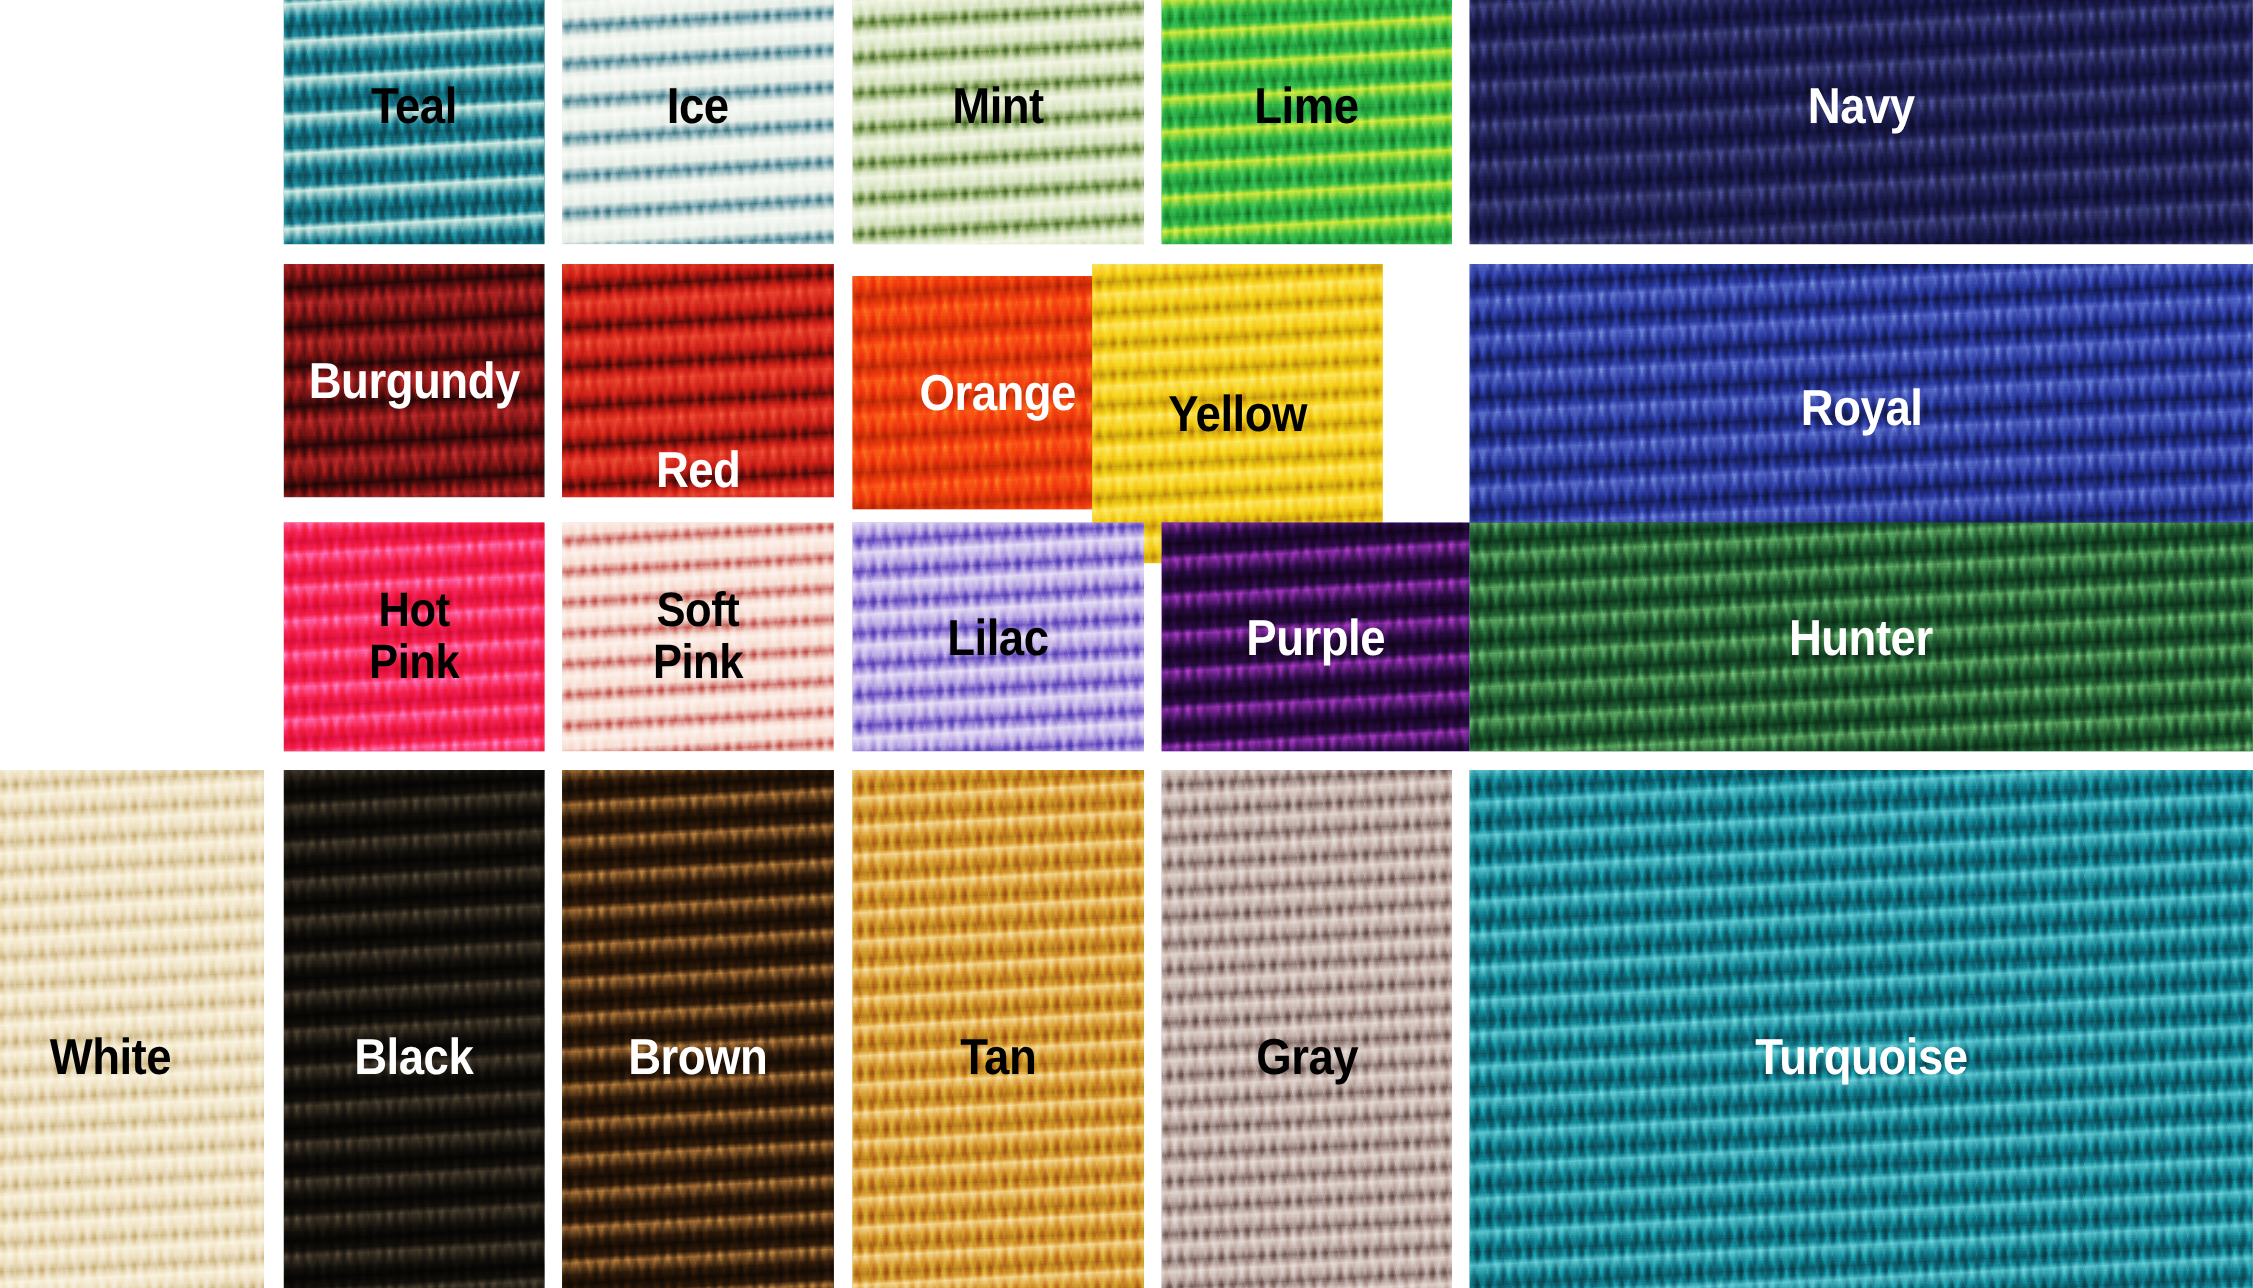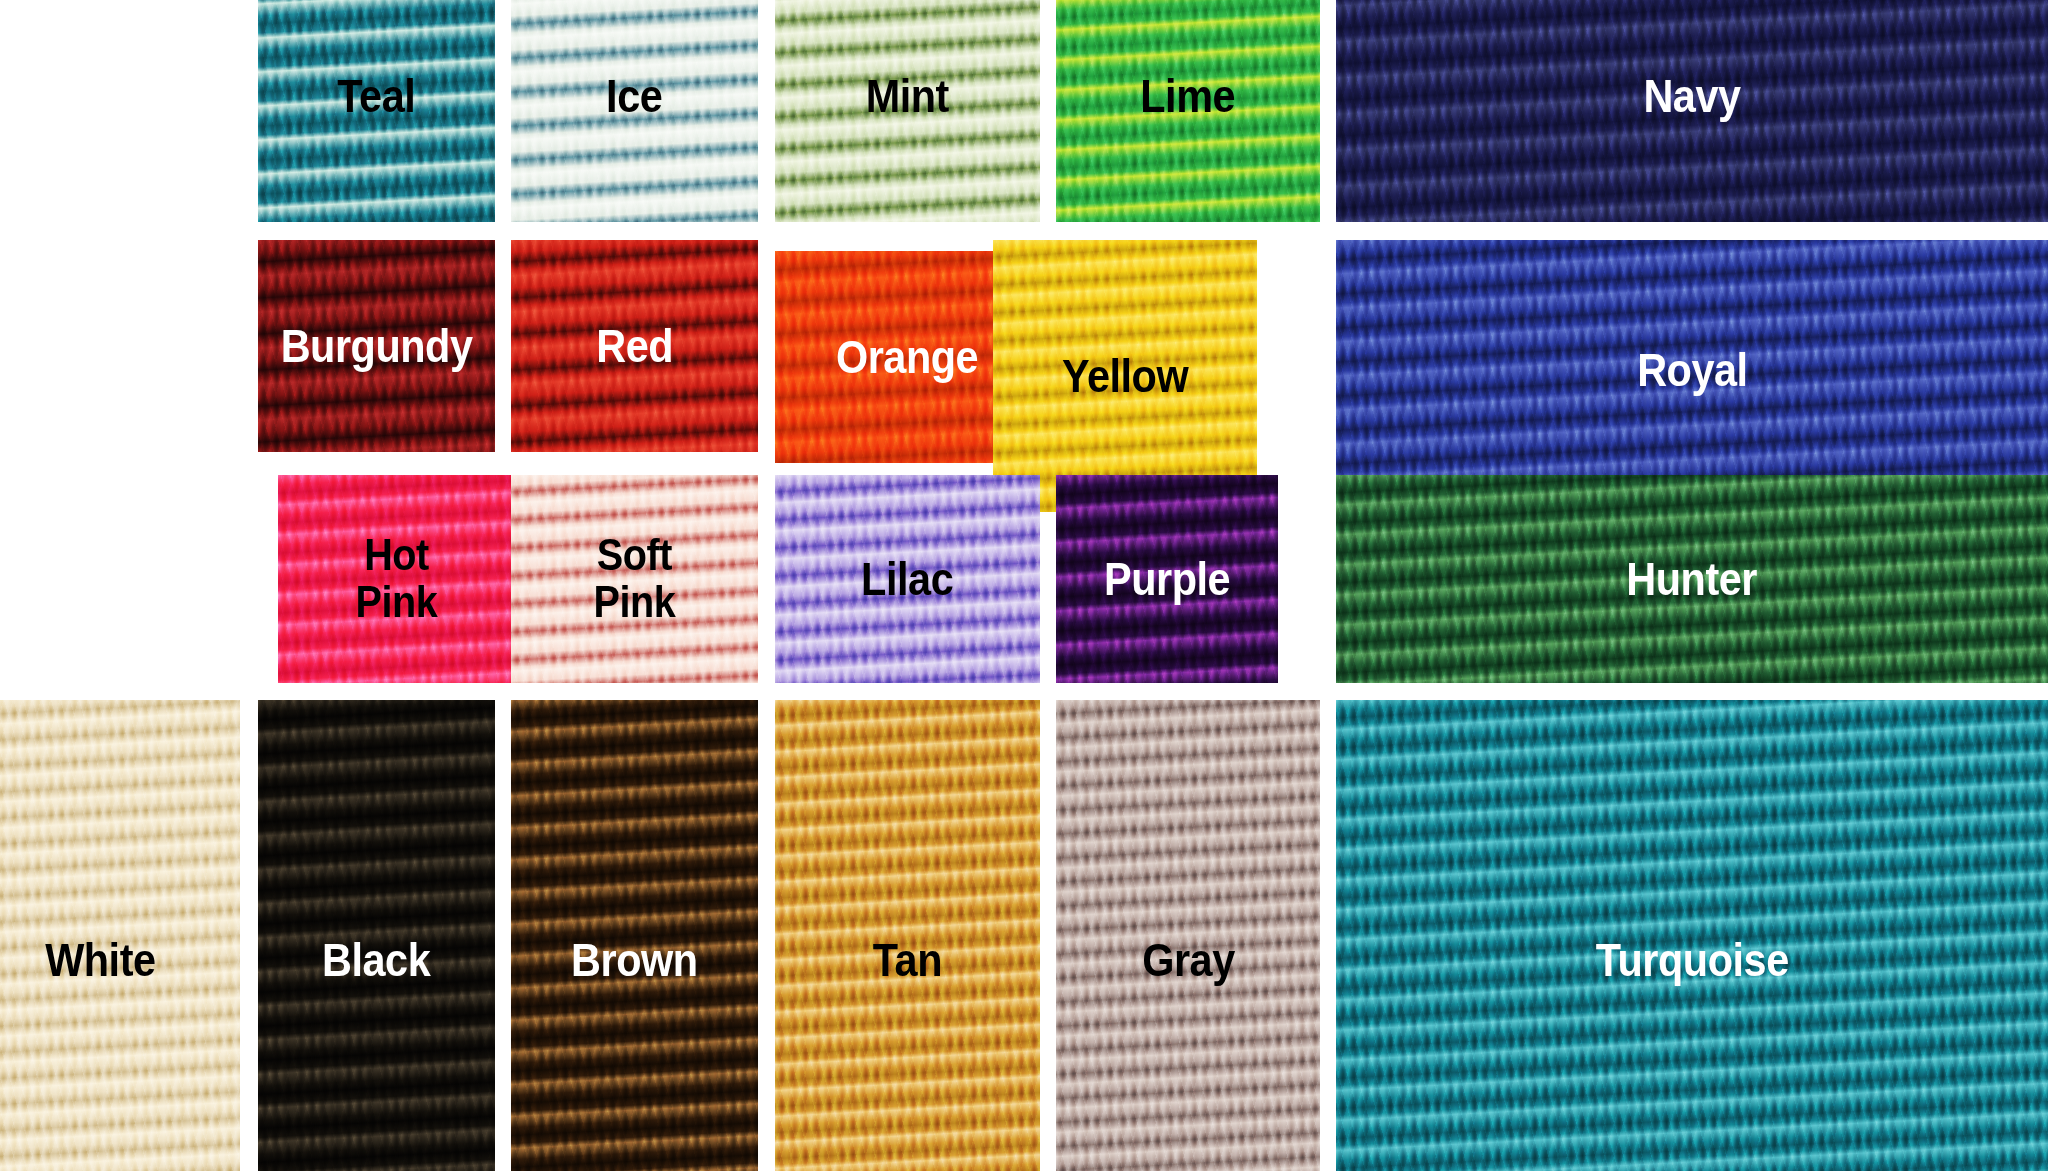--- a/index.html
+++ b/index.html
@@ -114,21 +114,21 @@
       <div class="grain"></div>
       <div class="label light">Navy</div>
     </div>
     <div class="swatch" style="left: 258px; top: 240px; width: 237px; height: 212px; background: #0f766e;">
       <div class="bands" style="background-image: repeating-linear-gradient(177deg, rgb(168, 34, 34) 0px, rgb(124, 18, 18) 12px, rgb(42, 6, 7) 22px, rgb(124, 18, 18) 30px, rgb(168, 34, 34) 36px);"></div>
       <div class="ribs"></div>
       <div class="zig"></div>
       <div class="grain"></div>
       <div class="label light">Burgundy</div>
     </div>
-    <div class="swatch" style="left: 511px; top: 240px; width: 247px; height: 212px; background: rgb(207, 32, 23);">
+    <div class="swatch" style="left: 511px; top: 240px; width: 247px; height: 212px; background: rgb(207, 32, 23); align-items: flex-end;">
       <div class="bands" style="background-image: repeating-linear-gradient(177deg, rgb(231, 64, 44) 0px, rgb(207, 32, 23) 12px, rgb(93, 11, 8) 22px, rgb(207, 32, 23) 30px, rgb(231, 64, 44) 36px);"></div>
       <div class="ribs"></div>
       <div class="zig"></div>
       <div class="grain"></div>
       <div class="label light">Red</div>
     </div>
     <div class="swatch" style="left: 775px; top: 240px; width: 265px; height: 212px; background: rgb(240, 61, 13); margin-top: 11px;">
       <div class="bands" style="background-image: repeating-linear-gradient(177deg, rgb(251, 90, 22) 0px, rgb(240, 61, 13) 11px, rgb(197, 45, 6) 19px, rgb(240, 61, 13) 27px, rgb(251, 90, 22) 32px);"></div>
       <div class="ribs"></div>
       <div class="zig"></div>
@@ -142,21 +142,21 @@
       <div class="grain"></div>
       <div class="label dark">Yellow</div>
     </div>
     <div class="swatch" style="left: 1336px; top: 240px; width: 712px; height: 260px; background: rgb(42, 58, 158);">
       <div class="bands" style="background-image: repeating-linear-gradient(177deg, rgb(84, 103, 196) 0px, rgb(42, 58, 158) 12px, rgb(22, 31, 96) 20px, rgb(42, 58, 158) 29px, rgb(84, 103, 196) 34px);"></div>
       <div class="ribs"></div>
       <div class="zig"></div>
       <div class="grain"></div>
       <div class="label light">Royal</div>
     </div>
-    <div class="swatch" style="left: 258px; top: 475px; width: 237px; height: 208px; background: rgb(246, 32, 79); margin-left: 20px;">
+    <div class="swatch" style="left: 258px; top: 475px; width: 237px; height: 208px; background: rgb(246, 32, 79);">
       <div class="bands" style="background-image: repeating-linear-gradient(177deg, rgb(255, 98, 160) 0px, rgb(246, 32, 79) 10px, rgb(224, 16, 63) 18px, rgb(246, 32, 79) 25px, rgb(255, 98, 160) 30px);"></div>
       <div class="ribs"></div>
       <div class="zig"></div>
       <div class="grain"></div>
       <div class="label dark twoline">Hot
 Pink</div>
     </div>
     <div class="swatch" style="left: 511px; top: 475px; width: 247px; height: 208px; background: rgb(248, 222, 212);">
       <div class="bands" style="background-image: repeating-linear-gradient(177deg, rgb(253, 241, 234) 0px, rgb(248, 222, 212) 10px, rgb(208, 117, 111) 17px, rgb(248, 222, 212) 24px, rgb(253, 241, 234) 28px);"></div>
       <div class="ribs"></div>
@@ -165,21 +165,21 @@
       <div class="label dark twoline">Soft
 Pink</div>
     </div>
     <div class="swatch" style="left: 775px; top: 475px; width: 265px; height: 208px; background: rgb(185, 166, 228); align-items: center;">
       <div class="bands" style="background-image: repeating-linear-gradient(177deg, rgb(227, 219, 245) 0px, rgb(185, 166, 228) 10px, rgb(111, 87, 196) 17px, rgb(185, 166, 228) 24px, rgb(227, 219, 245) 28px);"></div>
       <div class="ribs"></div>
       <div class="zig"></div>
       <div class="grain"></div>
       <div class="label dark">Lilac</div>
     </div>
-    <div class="swatch" style="left: 1056px; top: 475px; width: 222px; height: 208px; background: #6d28d9;">
+    <div class="swatch" style="left: 1056px; top: 475px; width: 280px; height: 208px; background: #6d28d9;">
       <div class="bands" style="background-image: repeating-linear-gradient(177deg, rgb(140, 46, 168) 0px, rgb(42, 11, 68) 12px, rgb(21, 4, 34) 20px, rgb(42, 11, 68) 29px, rgb(140, 46, 168) 34px);"></div>
       <div class="ribs"></div>
       <div class="zig"></div>
       <div class="grain"></div>
       <div class="label light">Purple</div>
     </div>
     <div class="swatch" style="left: 1336px; top: 475px; width: 712px; height: 208px; background: rgb(33, 96, 51);">
       <div class="bands" style="background-image: repeating-linear-gradient(177deg, rgb(88, 160, 94) 0px, rgb(33, 96, 51) 10px, rgb(14, 58, 29) 18px, rgb(33, 96, 51) 25px, rgb(88, 160, 94) 30px);"></div>
       <div class="ribs"></div>
       <div class="zig"></div>

